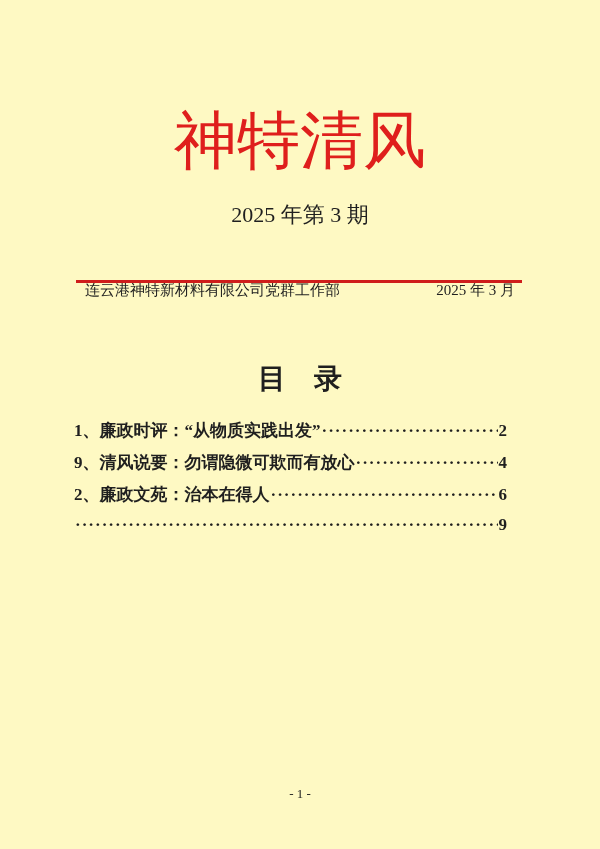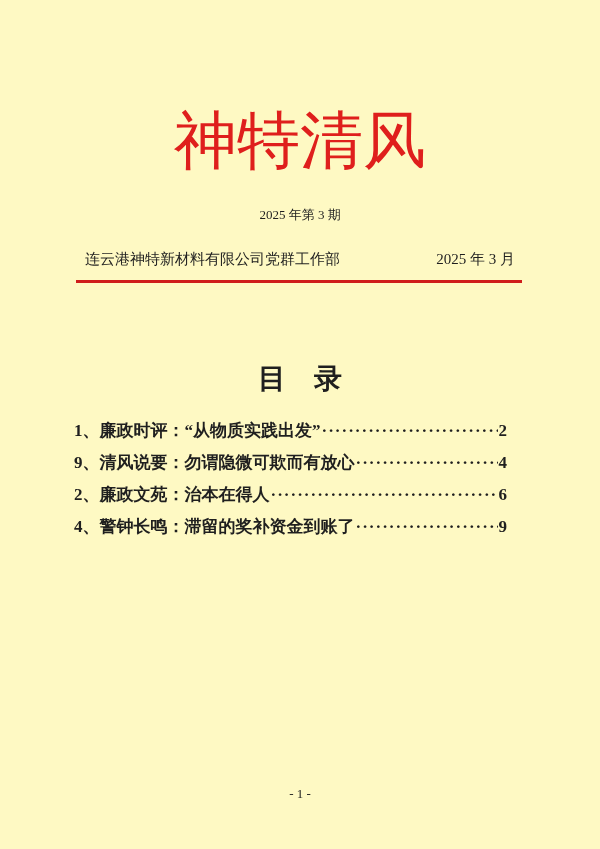--- a/index.html
+++ b/index.html
@@ -28,38 +28,38 @@
     color: #df1f1c;
     letter-spacing: 0px;
     white-space: nowrap;
   }
   .issue-line {
     position: absolute;
     top: 203px;
     left: 0;
     width: 100%;
     text-align: center;
-    font-size: 13px;
+    font-size: 22px;
     line-height: 24px;
     color: #1f1f1f;
   }
   .info-row {
     position: absolute;
     top: 249px;
     left: 85px;
     width: 430px;
     display: flex;
     justify-content: space-between;
     align-items: flex-end;
     font-size: 15px;
     line-height: 20px;
     color: #1f1f1f;
   }
   .publisher { text-align: left; }
-  .publish-date { text-align: right; }
+  .publish-date { text-align: right; margin-top: 31px; }
   .red-rule {
     position: absolute;
     top: 280px;
     left: 76px;
     width: 446px;
     height: 3px;
     background: #cf1d1b;
   }
   .toc-heading {
     position: absolute;
@@ -143,21 +143,20 @@
       <span class="toc-label">9、清风说要：勿谓隐微可欺而有放心</span>
       <span class="dots"></span>
       <span class="toc-page-num">4</span>
     </div>
     <div class="toc-item">
       <span class="toc-label">2、廉政文苑：治本在得人</span>
       <span class="dots"></span>
       <span class="toc-page-num">6</span>
     </div>
     <div class="toc-item">
-      <span class="toc-label">4、警钟长鸣：滞留的奖补资金到账了</span>
       <span class="dots"></span>
       <span class="toc-page-num">9</span>
     </div>
   </div>
 
   <div class="footer-page">- 1 -</div>
 
 </div>
 
 </body></html>

